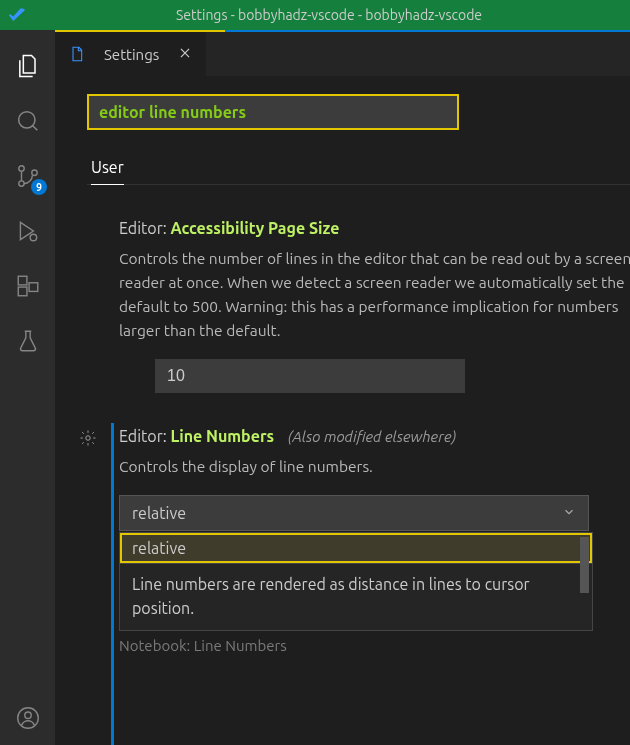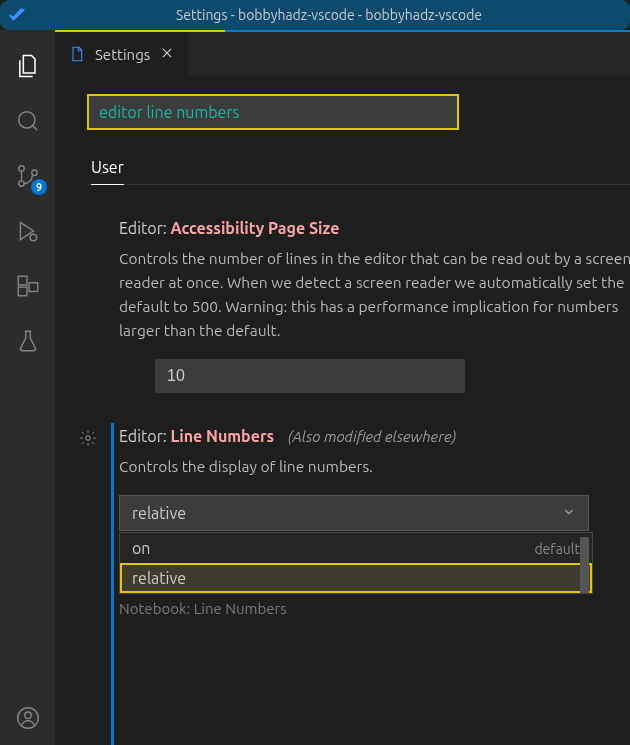--- a/index.html
+++ b/index.html
@@ -10,23 +10,22 @@
       color: #cccccc;
       font-family: -apple-system, "Segoe UI", Ubuntu, sans-serif;
       font-size: 13px;
       overflow: hidden;
       position: relative;
     }
     .titlebar {
       height: 30px;
       display: flex;
       align-items: center;
-      background: #0c4a6e;
+      background: #15803d;
       padding: 0 8px;
-      border-radius: 9px;
     }
     .titlebar-logo {
       width: 18px;
       height: 18px;
       margin-right: 10px;
     }
     .titlebar-title {
       flex: 1;
       text-align: center;
       color: #cccccc;
@@ -100,39 +99,40 @@
       left: 0;
       width: 170px;
       height: 2px;
       background: #e2c700;
     }
     .tab {
       display: flex;
       align-items: center;
       padding: 0 14px;
       background: #1e1e1e;
-      gap: 10px;
+      gap: 19px;
       font-size: 15px;
     }
     .tab-icon { color: #3794ff; }
     .tab-close { color: #cccccc; cursor: pointer; }
     .settings-body {
       flex: 1;
       padding: 18px 0 0 32px;
     }
     .search-box {
       border: 2px solid #e2c700;
       background: #3c3c3c;
       width: 372px;
       height: 36px;
       display: flex;
       align-items: center;
       padding: 0 10px;
-      color: #14b8a6;
-      font-size: 16px;
+      color: #84cc16;
+      font-size: 16px;
+      font-weight: bold;
     }
     .scope-tabs {
       display: flex;
       gap: 24px;
       margin-top: 28px;
       font-size: 16px;
       padding-left: 4px;
     }
     .scope-tab {
       padding-bottom: 8px;
@@ -146,21 +146,21 @@
     .hr { border-top: 1px solid #333; margin-top: -1px; width: 560px; }
     .setting-block {
       margin-top: 34px;
       padding-left: 32px;
       position: relative;
     }
     .setting-title {
       font-size: 16px;
       color: #cccccc;
     }
-    .setting-title .bold { font-weight: 600; color: #fca5a5; }
+    .setting-title .bold { font-weight: 600; color: #bef264; }
     .setting-desc {
       margin-top: 10px;
       font-size: 15.5px;
       color: #b9b9b9;
       line-height: 1.55;
       max-width: 520px;
     }
     .setting-input {
       margin-top: 16px;
       background: #3c3c3c;
@@ -363,26 +363,23 @@
           <span>relative</span>
           <span class="chevron">
             <svg width="14" height="14" viewBox="0 0 24 24" stroke="currentColor" stroke-width="2" fill="none">
                 <path d="M6 9l6 6 6-6"></path>
               </svg>
           </span>
         </div>
 
         <div class="dropdown">
           <div class="dropdown-scroll"></div>
-          <div class="dropdown-item">
-            <span>on</span>
-            <span class="default-tag">default</span>
-          </div>
           <div class="dropdown-item selected">
             <span>relative</span>
           </div>
+          <div class="dropdown-desc">Line numbers are rendered as distance in lines to cursor position.</div>
         </div>
 
         <div class="truncated-next">Notebook: Line Numbers</div>
       </div>
     </div>
   </div>
 </div>
 
 </body></html>

